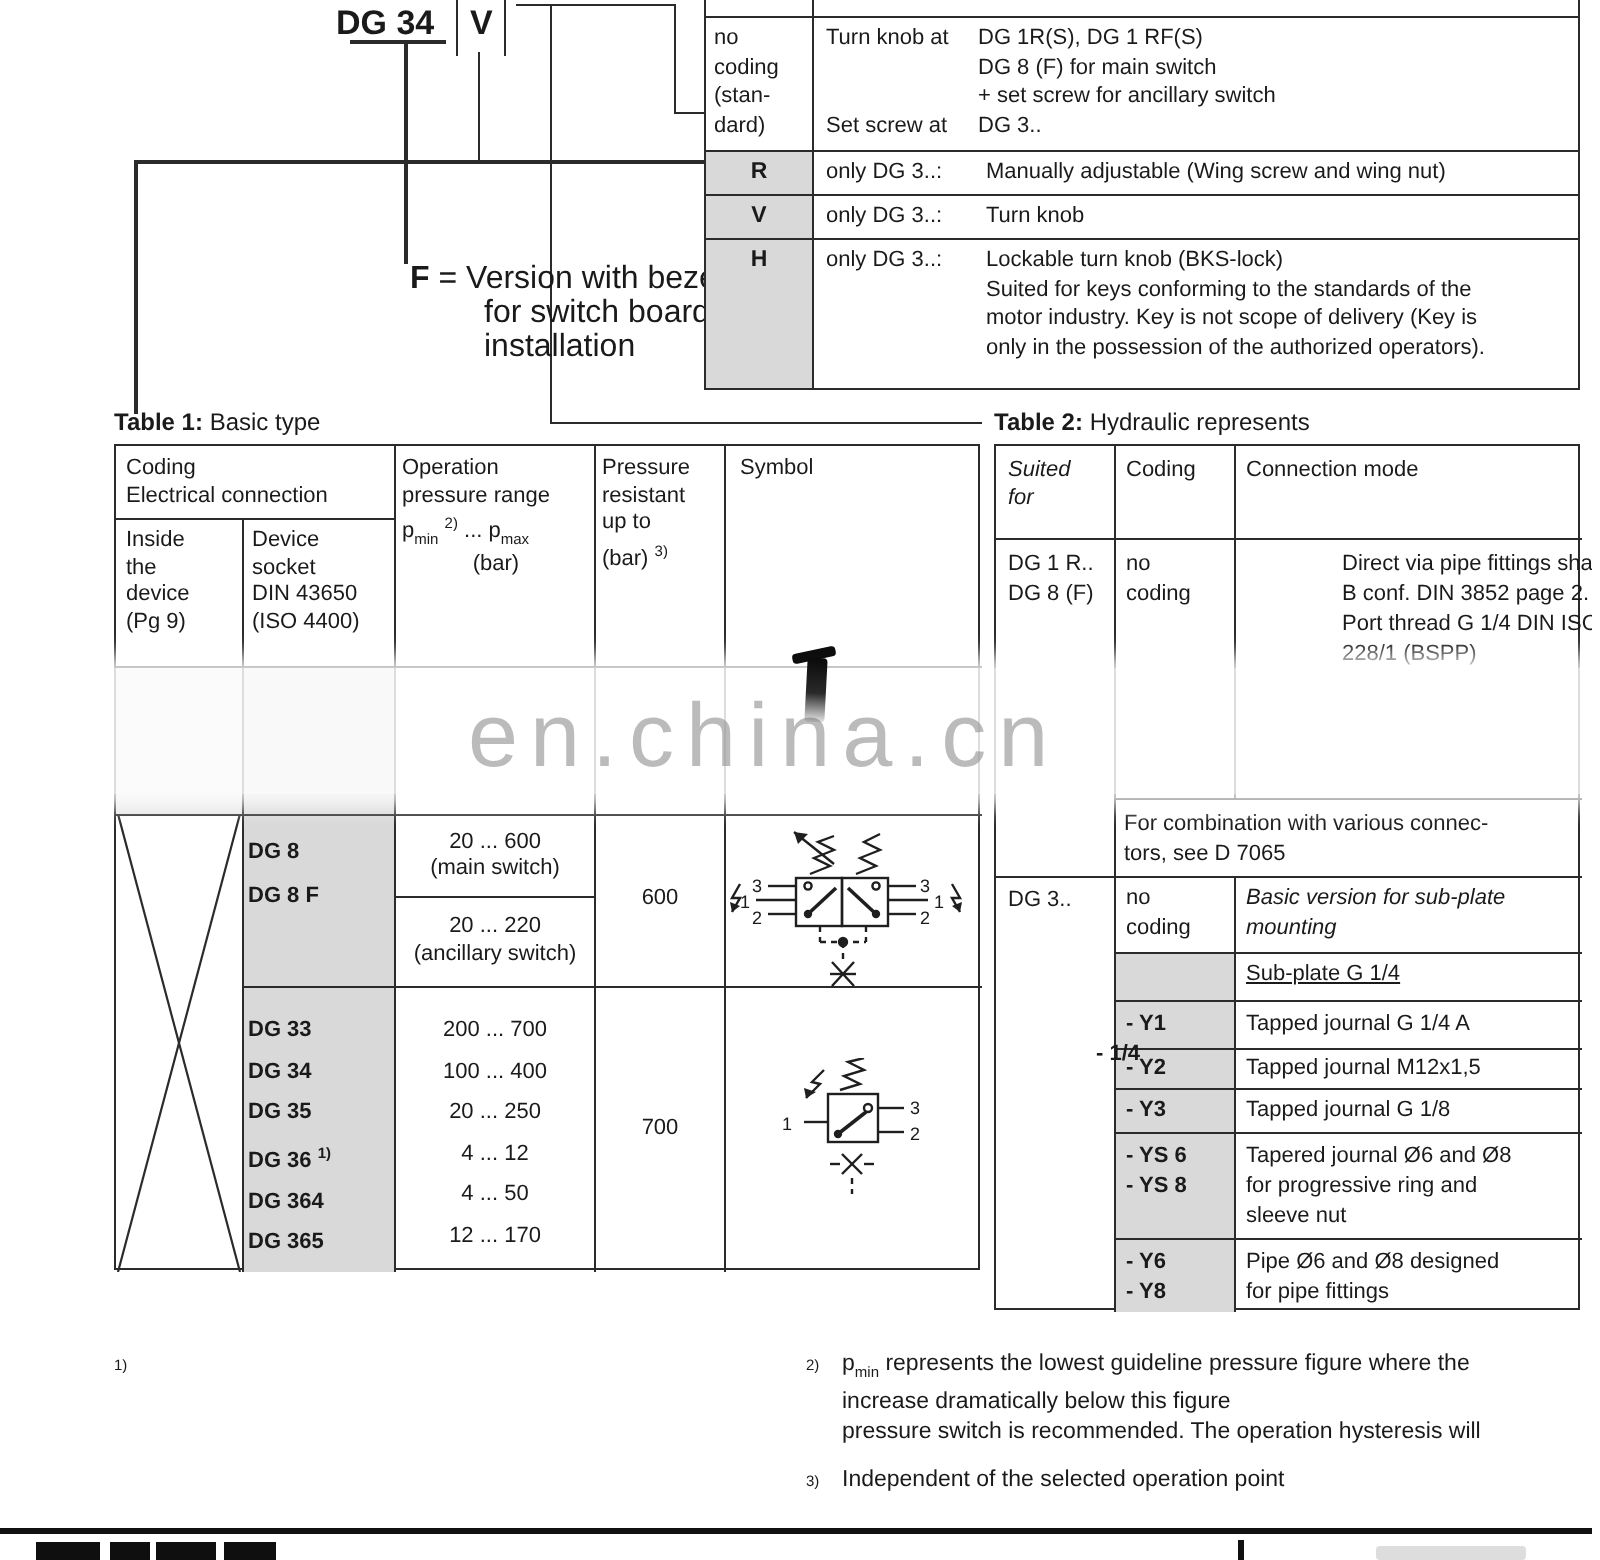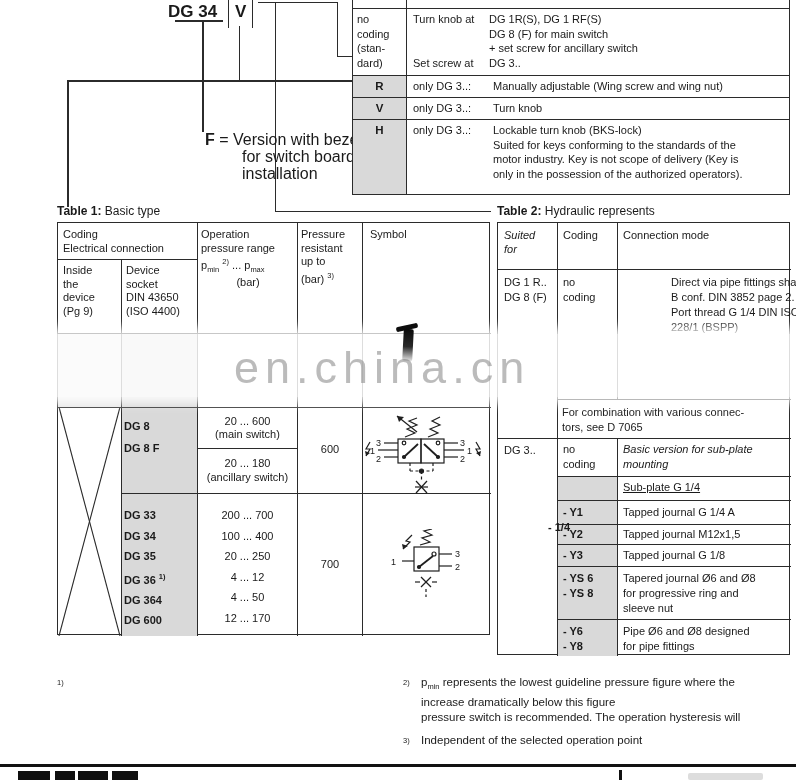--- a/index.html
+++ b/index.html
@@ -151,21 +151,21 @@
       <line x1="1" y1="0" x2="62" y2="229" stroke="#2b2b2b" stroke-width="1.1"></line>
       <line x1="62" y1="0" x2="1" y2="229" stroke="#2b2b2b" stroke-width="1.1"></line>
     </svg>
 
     <div class="t b" style="left:66px;top:192px;line-height:22px;">DG 8<br>DG 8 F</div>
     <div class="t ctr" style="left:140px;top:185px;width:99px;height:40px;">
       <div>20 ... 600</div>
         <div>(main switch)</div>
     </div>
     <div class="t ctr" style="left:140px;top:226px;width:99px;height:43px;">
-      <div>20 ... 180</div>
+      <div>20 ... 220</div>
         <div>(ancillary switch)</div>
     </div>
     <div class="t ctr" style="left:240px;top:185px;width:64px;height:84px;">
       <div>600</div>
     </div>
 
     <svg class="a sym" style="left:306px;top:188px;" width="124" height="88" viewBox="0 0 124 88">
       <rect x="34" y="28" width="23" height="24"></rect>
         <rect x="57" y="28" width="23" height="24"></rect>
       <polyline points="41,26 51,22 43,18 53,14 45,10 53,7"></polyline>
@@ -203,21 +203,21 @@
         <line x1="52" y1="70" x2="63" y2="82"></line>
         <line x1="63" y1="70" x2="52" y2="82"></line>
     </svg>
 
     <div class="t b" style="left:66px;top:282px;line-height:20.5px;">
       <div><span>DG 33</span></div>
       <div><span>DG 34</span></div>
       <div><span>DG 35</span></div>
       <div><span>DG 36</span> <sup>1)</sup></div>
       <div><span>DG 364</span></div>
-      <div><span>DG 600</span></div>
+      <div><span>DG 365</span></div>
     </div>
     <div class="t" style="left:140px;top:282px;width:99px;line-height:20.5px;text-align:center;">
       <div>200 ... 700</div>
       <div>100 ... 400</div>
       <div>20 ... 250</div>
       <div>4 ... 12</div>
       <div>4 ... 50</div>
       <div>12 ... 170</div>
     </div>
     <div class="t ctr" style="left:240px;top:271px;width:64px;height:141px;">

